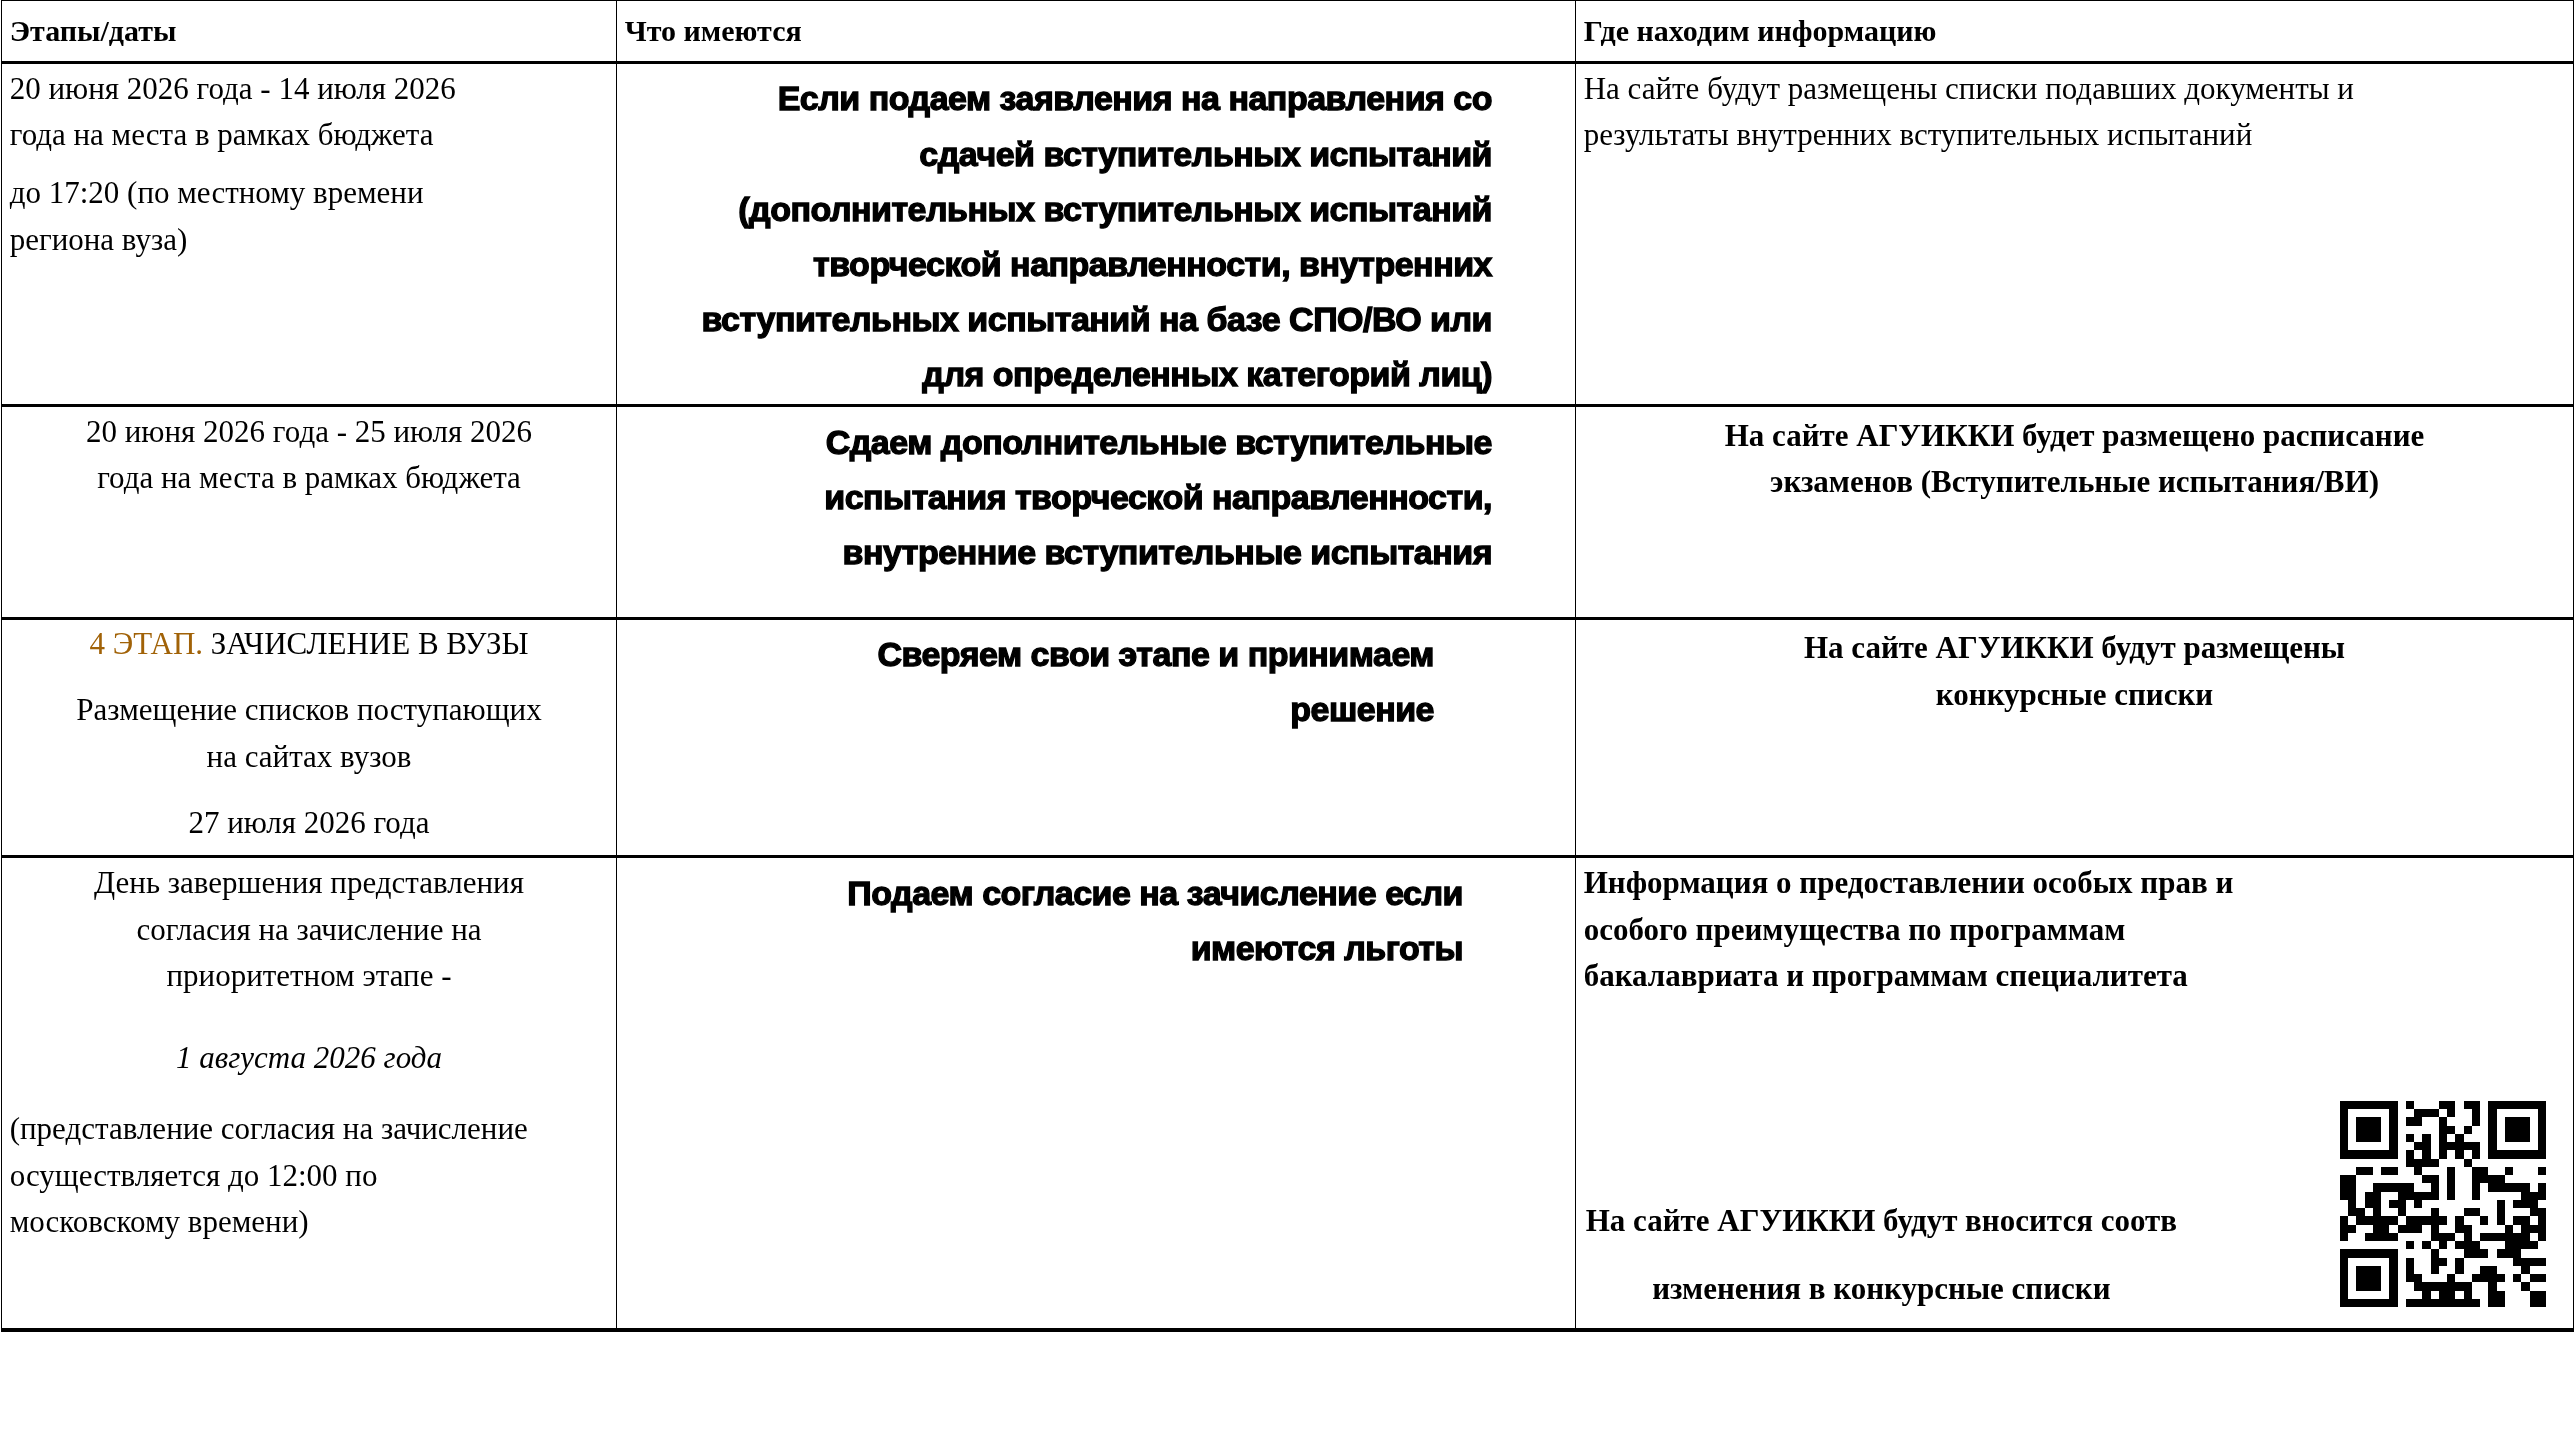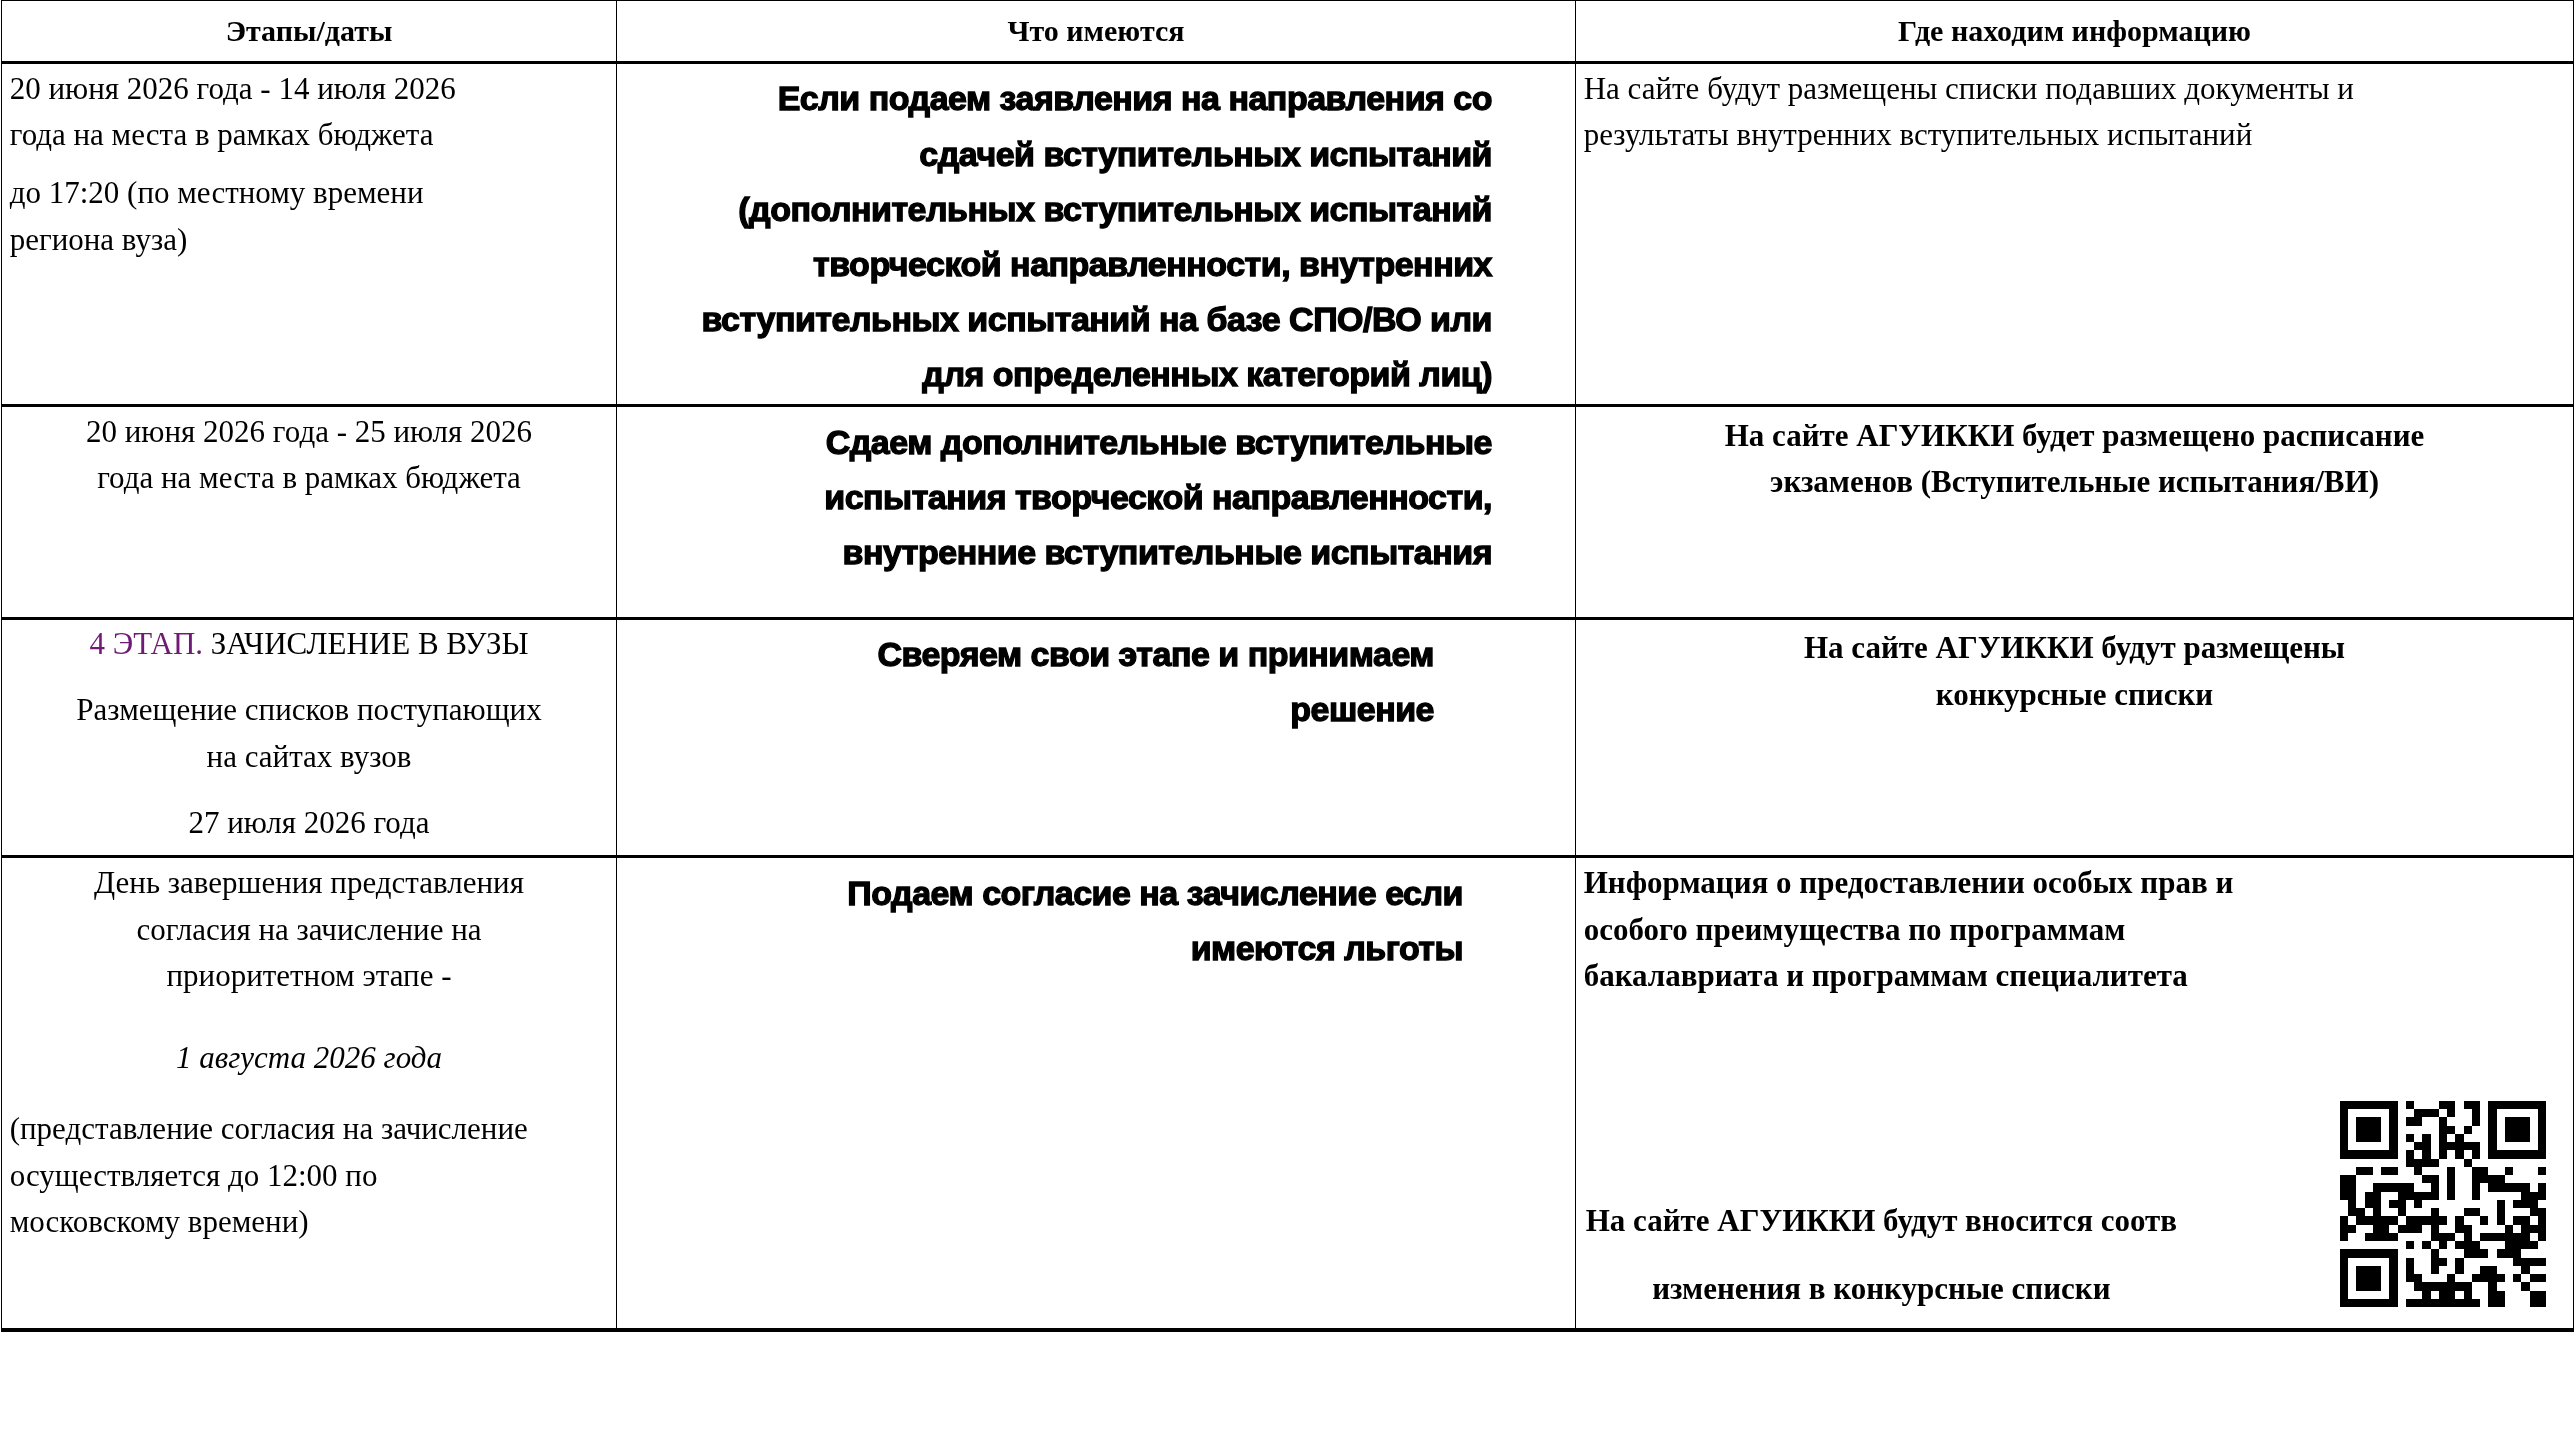--- a/index.html
+++ b/index.html
@@ -1,20 +1,20 @@
 <!DOCTYPE html>
 <html><head>
 <meta charset="utf-8">
 <style>
   html,body{margin:0;padding:0;background:#ffffff;}
   body{width:2576px;height:1449px;color:#000;font-family:"Liberation Serif",serif;font-size:31px;overflow:hidden;}
   table{border-collapse:collapse;table-layout:fixed;width:2572px;margin:0 0 0 1px;}
   th,td{border:1.9px solid #000;vertical-align:top;padding:1.9px 7.7px;background:#fff;}
   thead th{border-bottom:3.9px solid #000;height:56px;vertical-align:middle;
-           font-weight:bold;font-size:30px;text-align:center;font-family:"Liberation Serif",serif;}
+           font-weight:bold;font-size:30px;text-align:left;font-family:"Liberation Serif",serif;}
   tbody td{border-bottom:3.9px solid #000;}
   tr.row-last td{border-bottom:4.8px solid #000;}
   tr.row-1 td{height:334px;}
   tr.row-2 td{height:202px;}
   tr.row-3 td{height:228px;}
   tr.row-4 td{height:466px;}
 
   p{margin:0;}
   .serif{font-family:"Liberation Serif",serif;line-height:1.5;}
   .left{text-align:left;}
@@ -83,21 +83,21 @@
         <div class="heavy w820 mw" data-bind="rows.1.action">Сдаем дополнительные вступительные испытания творческой направленности, внутренние вступительные испытания</div>
       </td>
       <td class="serif center boldserif pad-top6">
         <p class="w800 mw" data-bind="rows.1.info">На сайте АГУИККИ будет размещено расписание экзаменов (Вступительные испытания/ВИ)</p>
       </td>
     </tr>
 
     <tr class="row-3">
       <td class="serif center">
         <p class="gap20">
-          <span class="stage-red" data-bind="rows.2.dates.stage_red" style="color:#701a75;margin-top:47px;">4 ЭТАП.</span><span data-bind="rows.2.dates.stage_rest"> ЗАЧИСЛЕНИЕ В ВУЗЫ</span>
+          <span class="stage-red" data-bind="rows.2.dates.stage_red" style="color:#a16207;margin-top:47px;">4 ЭТАП.</span><span data-bind="rows.2.dates.stage_rest"> ЗАЧИСЛЕНИЕ В ВУЗЫ</span>
         </p>
         <p class="w500 mw gap20" data-bind="rows.2.dates.p2">Размещение списков поступающих на сайтах вузов</p>
         <p data-bind="rows.2.dates.p3">27 июля 2026 года</p>
       </td>
       <td>
         <div class="heavy w700 mw" data-bind="rows.2.action">Сверяем свои этапе и принимаем решение</div>
       </td>
       <td class="serif center boldserif pad-top6">
         <p class="w730 mw" data-bind="rows.2.info">На сайте АГУИККИ будут размещены конкурсные списки</p>
       </td>

